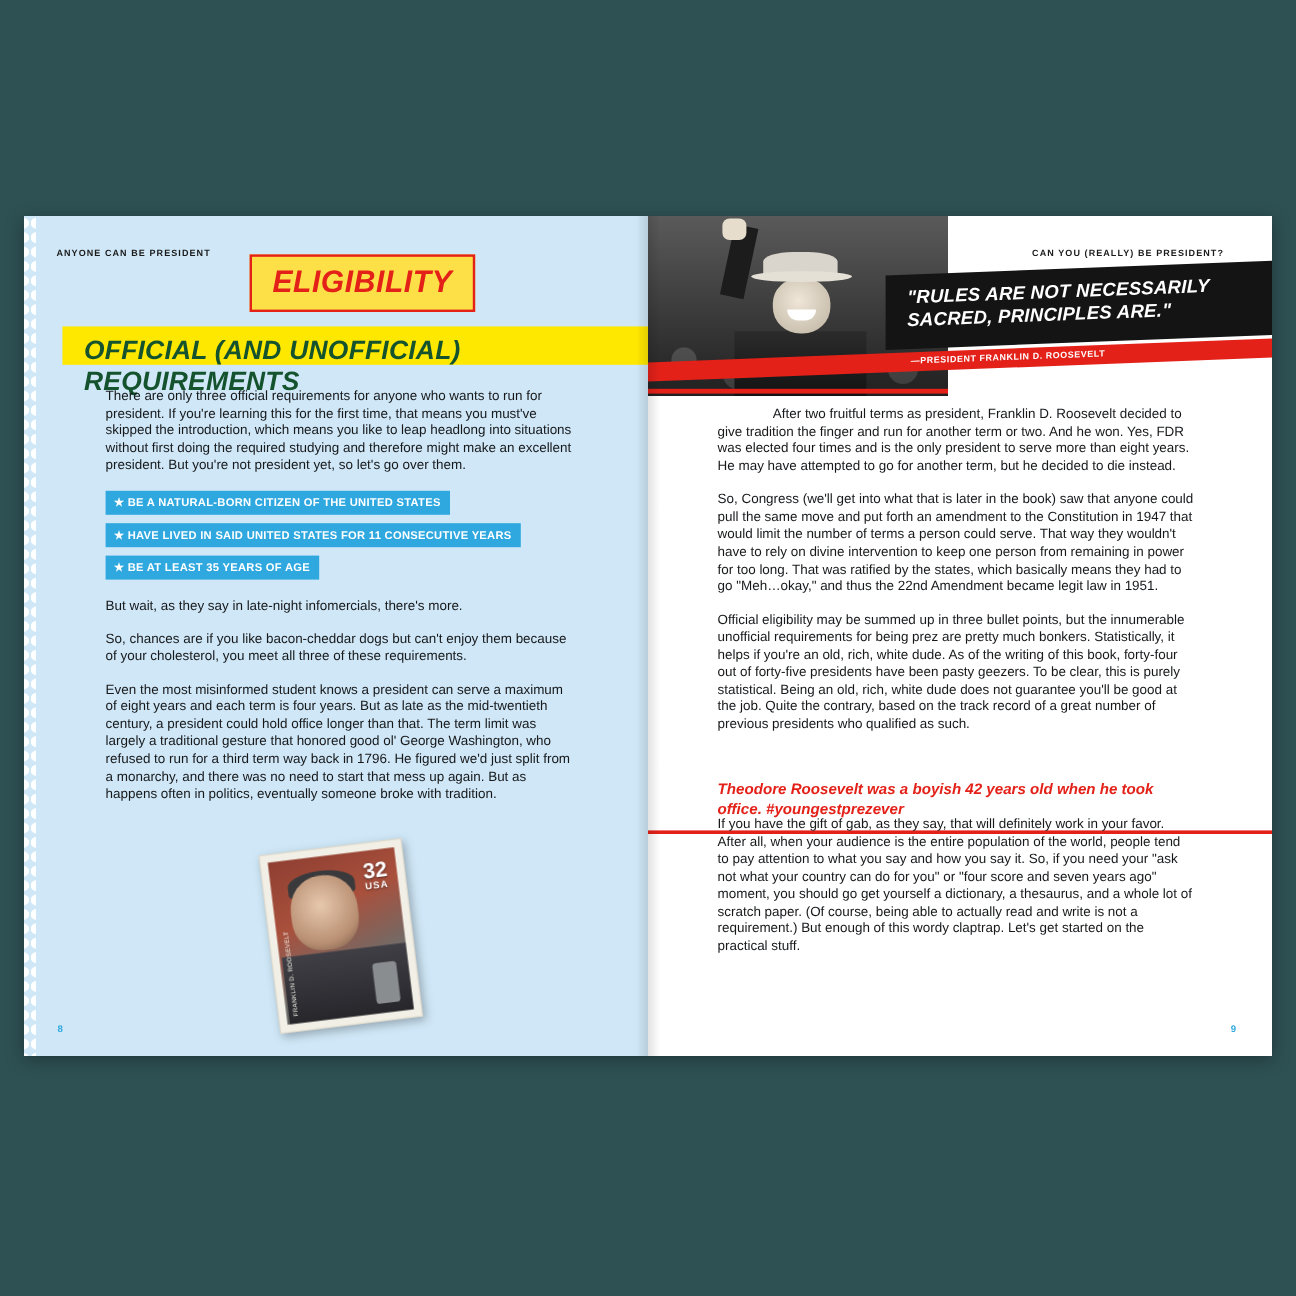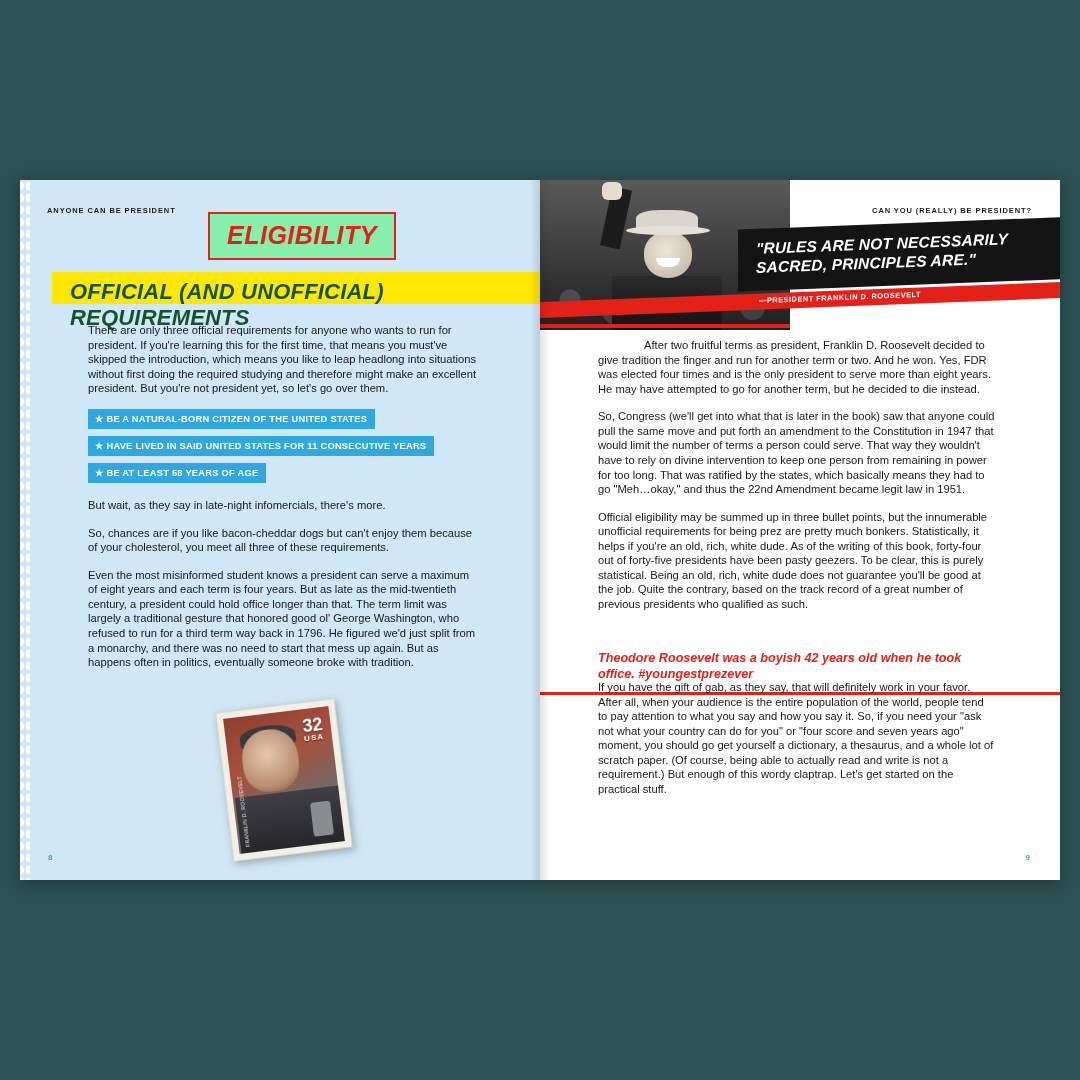--- a/index.html
+++ b/index.html
@@ -74,30 +74,30 @@
   .runhead {
     position: absolute;
     top: 26px;
     font-size: 7.5px;
     letter-spacing: .9px;
     font-weight: 700;
     color: #1b1b1b;
     text-transform: uppercase;
   }
   .runhead-left { left: 27px; }
-  .runhead-right { right: 28px; }
+  .runhead-right { right: 40px; }
 
   
   .eligibility-box {
     position: absolute;
     left: 188px;
     top: 32px;
     border: 2.5px solid #e32119;
     padding: 7px 17px 8px;
-    background: #86efac;
+    background: #fde047;
   }
   .eligibility-box span {
     display: block;
     color: #e32119;
     font-size: 25px;
     font-weight: 800;
     font-style: italic;
     letter-spacing: .5px;
     font-family: "Liberation Sans", sans-serif;
     transform: scaleY(1.04);
@@ -388,21 +388,21 @@
       <div class="yellow-bar">
         <span>OFFICIAL (AND UNOFFICIAL) REQUIREMENTS</span>
       </div>
 
       <div class="body-col">
         <p>There are only three official requirements for anyone who wants to run for president. If you're learning this for the first time, that means you must've skipped the introduction, which means you like to leap headlong into situations without first doing the required studying and therefore might make an excellent president. But you're not president yet, so let's go over them.</p>
 
         <div class="bullets-wrap">
           <span class="bullet">★ BE A NATURAL-BORN CITIZEN OF THE UNITED STATES</span>
           <span class="bullet">★ HAVE LIVED IN SAID UNITED STATES FOR 11 CONSECUTIVE YEARS</span>
-          <span class="bullet">★ BE AT LEAST 58 YEARS OF AGE</span>
+          <span class="bullet">★ BE AT LEAST 35 YEARS OF AGE</span>
         </div>
 
         <p>But wait, as they say in late-night infomercials, there's more.</p>
         <p>So, chances are if you like bacon-cheddar dogs but can't enjoy them because of your cholesterol, you meet all three of these requirements.</p>
         <p>Even the most misinformed student knows a president can serve a maximum of eight years and each term is four years. But as late as the mid-twentieth century, a president could hold office longer than that. The term limit was largely a traditional gesture that honored good ol' George Washington, who refused to run for a third term way back in 1796. He figured we'd just split from a monarchy, and there was no need to start that mess up again. But as happens often in politics, eventually someone broke with tradition.</p>
       </div>
 
       <div class="stamp">
         <div class="stamp-edge"></div>
         <div class="stamp-art">

